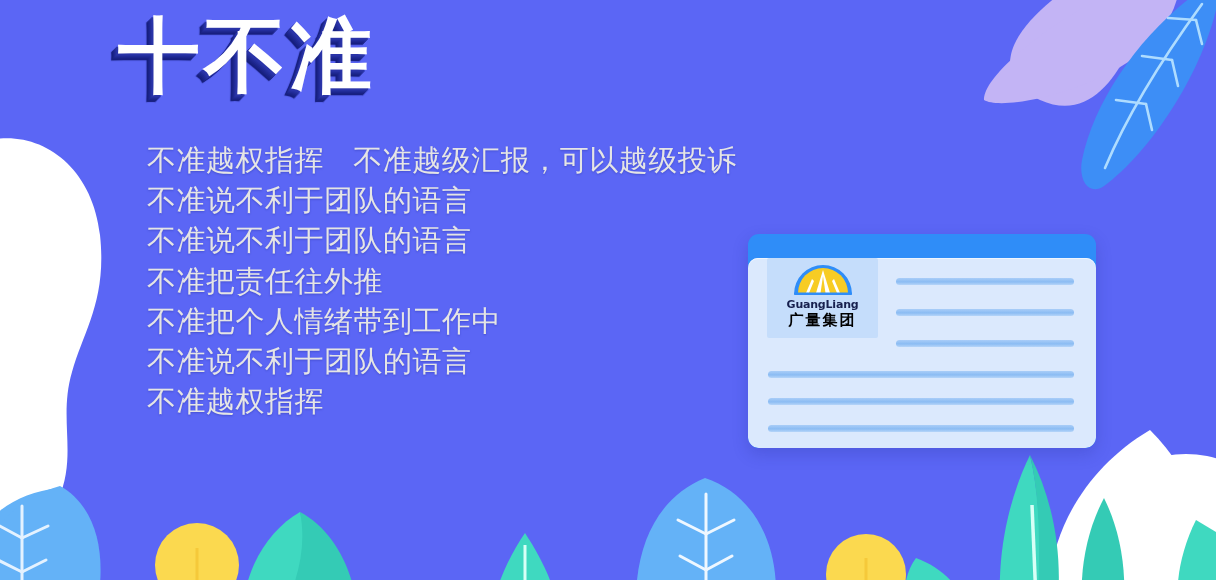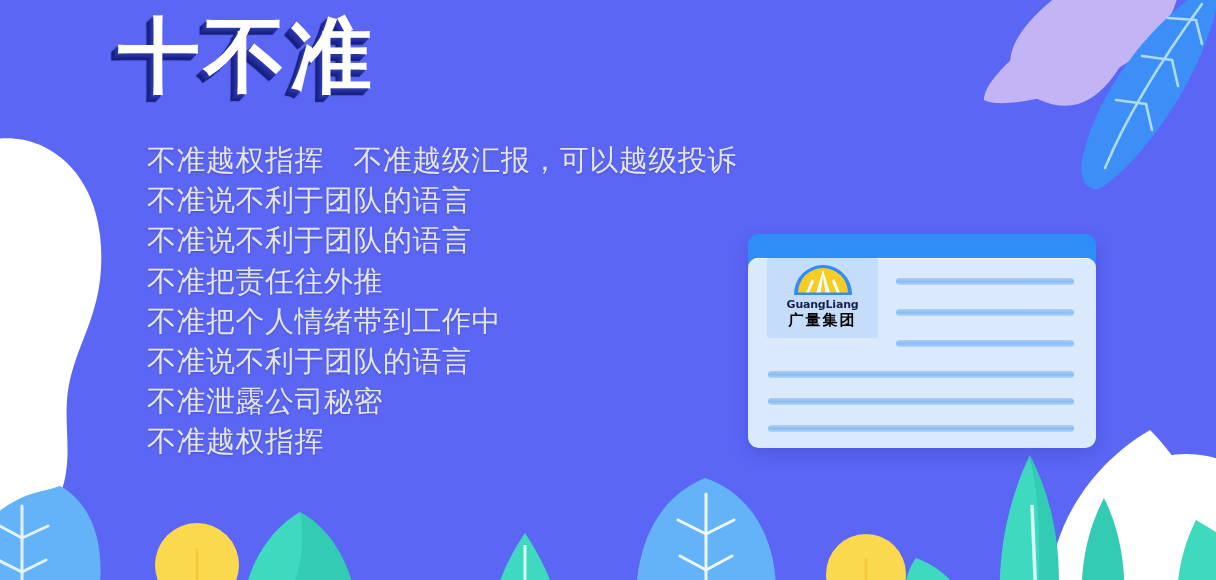--- a/index.html
+++ b/index.html
@@ -206,21 +206,20 @@
 
   <div class="title">十不准</div>
 
   <div class="rules">
     <div class="rule-line">不准越权指挥   不准越级汇报，可以越级投诉</div>
     <div class="rule-line">不准说不利于团队的语言</div>
     <div class="rule-line">不准说不利于团队的语言</div>
     <div class="rule-line">不准把责任往外推</div>
     <div class="rule-line">不准把个人情绪带到工作中</div>
     <div class="rule-line">不准说不利于团队的语言</div>
-    <div class="rule-line">不准泄露公司秘密</div>
     <div class="rule-line">不准越权指挥</div>
   </div>
 
   <div class="card">
     <div class="card-header"></div>
     <div class="card-body">
 
       <div class="logo-box">
         <svg class="logo-mark" viewBox="0 0 62 33" xmlns="http://www.w3.org/2000/svg">
           <path d="M 2,31 A 29,29 0 0 1 60,31 Z" fill="#2f8df8"></path>

